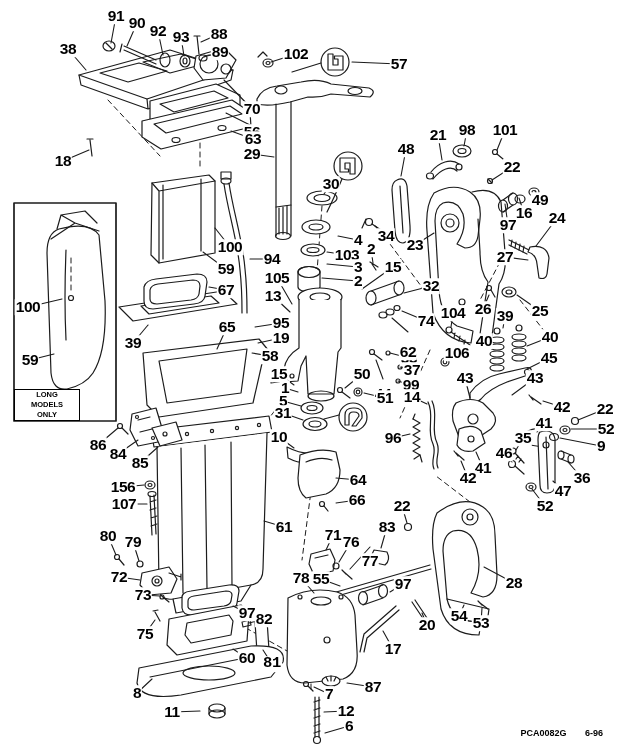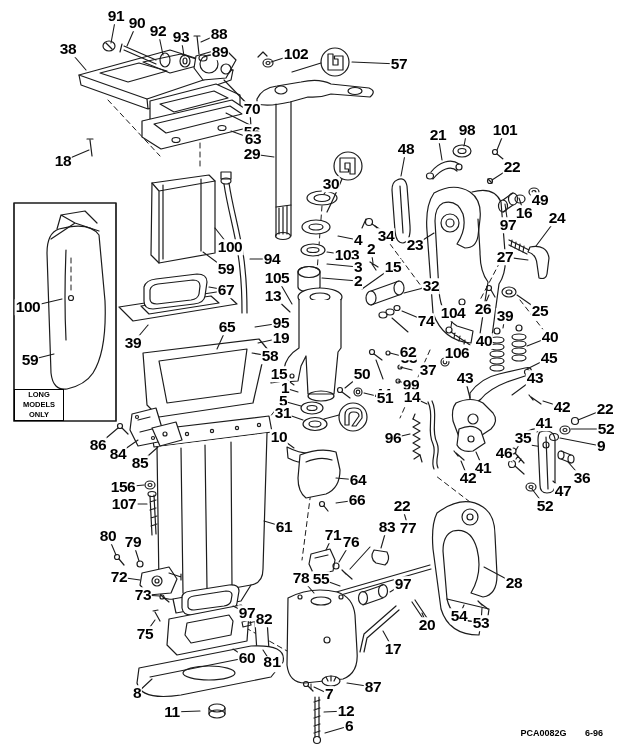--- a/index.html
+++ b/index.html
@@ -17,21 +17,21 @@
   #leader-group line { stroke:#1c1c1c; stroke-width:1.1; }
   .lube-circle { fill:#ffffff; stroke:#000; stroke-width:2.6; }
   .lube-glyph { fill:#000; stroke:none; }
   .callout-layer { position:absolute; left:0; top:0; width:627px; height:655px; }
   .callout {
     position:absolute; transform:translate(-50%,-50%);
     font-weight:bold; font-size:15.5px; line-height:1; color:#000;
     background:#ffffff; padding:0 1px; letter-spacing:-0.4px; white-space:nowrap;
   }
   .inset-caption {
-    position:absolute; left:14px; top:389px; width:50px; height:32px;
+    position:absolute; left:14px; top:389px; width:66px; height:32px;
     border:1.6px solid #000; background:#fff; box-sizing:border-box;
     display:flex; align-items:center; justify-content:center; text-align:center;
     font-size:7.5px; font-weight:bold; line-height:1.3; white-space:pre-line;
   }
   .footer-code {
     position:absolute; right:24px; bottom:13px;
     font-size:9px; font-weight:bold; color:#000;
   }
   .footer-code span { margin-left:16px; }
 </style>
@@ -649,21 +649,21 @@
       <div class="callout" style="left: 270px; top: 356px;">58</div>
       <div class="callout" style="left: 279px; top: 374px;">15</div>
       <div class="callout" style="left: 285px; top: 388px;">1</div>
       <div class="callout" style="left: 283px; top: 401px;">5</div>
       <div class="callout" style="left: 283px; top: 413px;">31</div>
       <div class="callout" style="left: 279px; top: 437px;">10</div>
       <div class="callout" style="left: 362px; top: 374px;">50</div>
       <div class="callout" style="left: 383px; top: 394px;">44</div>
       <div class="callout" style="left: 385px; top: 398px;">51</div>
       <div class="callout" style="left: 409px; top: 358px;">33</div>
-      <div class="callout" style="left: 412px; top: 370px; margin-left: 16px;">37</div>
+      <div class="callout" style="left: 412px; top: 370px;">37</div>
       <div class="callout" style="left: 411px; top: 385px;">99</div>
       <div class="callout" style="left: 412px; top: 397px;">14</div>
       <div class="callout" style="left: 393px; top: 438px;">96</div>
       <div class="callout" style="left: 408px; top: 352px;">62</div>
       <div class="callout" style="left: 426px; top: 321px;">74</div>
       <div class="callout" style="left: 431px; top: 286px;">32</div>
       <div class="callout" style="left: 453px; top: 313px;">104</div>
       <div class="callout" style="left: 457px; top: 353px;">106</div>
       <div class="callout" style="left: 483px; top: 309px;">26</div>
       <div class="callout" style="left: 540px; top: 311px;">25</div>
@@ -697,21 +697,21 @@
       <div class="callout" style="left: 119px; top: 577px;">72</div>
       <div class="callout" style="left: 143px; top: 595px; text-align: right;">73</div>
       <div class="callout" style="left: 145px; top: 634px;">75</div>
       <div class="callout" style="left: 137px; top: 693px;">8</div>
       <div class="callout" style="left: 172px; top: 712px;">11</div>
       <div class="callout" style="left: 284px; top: 527px;">61</div>
       <div class="callout" style="left: 358px; top: 480px;">64</div>
       <div class="callout" style="left: 357px; top: 500px;">66</div>
       <div class="callout" style="left: 333px; top: 535px;">71</div>
       <div class="callout" style="left: 351px; top: 542px;">76</div>
-      <div class="callout" style="left: 370px; top: 528px; margin-left: 38px;">77</div>
+      <div class="callout" style="left: 370px; top: 561px;">77</div>
       <div class="callout" style="left: 301px; top: 578px;">78</div>
       <div class="callout" style="left: 321px; top: 579px;">55</div>
       <div class="callout" style="left: 403px; top: 584px;">97</div>
       <div class="callout" style="left: 247px; top: 613px;">97</div>
       <div class="callout" style="left: 264px; top: 619px;">82</div>
       <div class="callout" style="left: 247px; top: 658px;">60</div>
       <div class="callout" style="left: 272px; top: 664px; font-family: Liberation Mono, monospace;">81</div>
       <div class="callout" style="left: 427px; top: 625px;">20</div>
       <div class="callout" style="left: 393px; top: 649px;">17</div>
       <div class="callout" style="left: 459px; top: 616px;">54</div>

